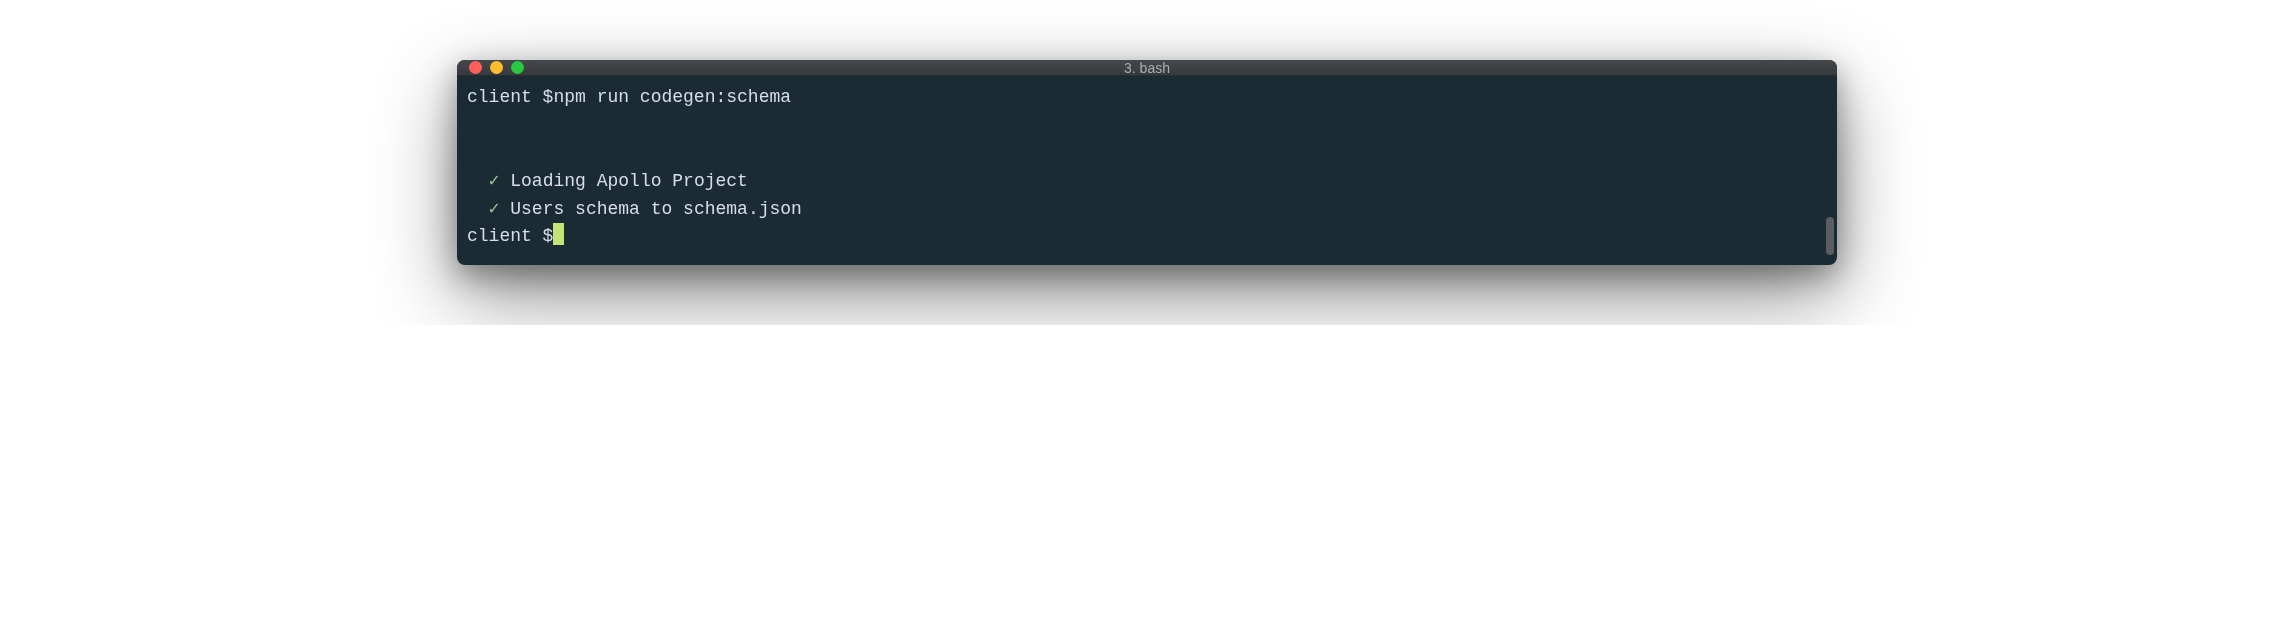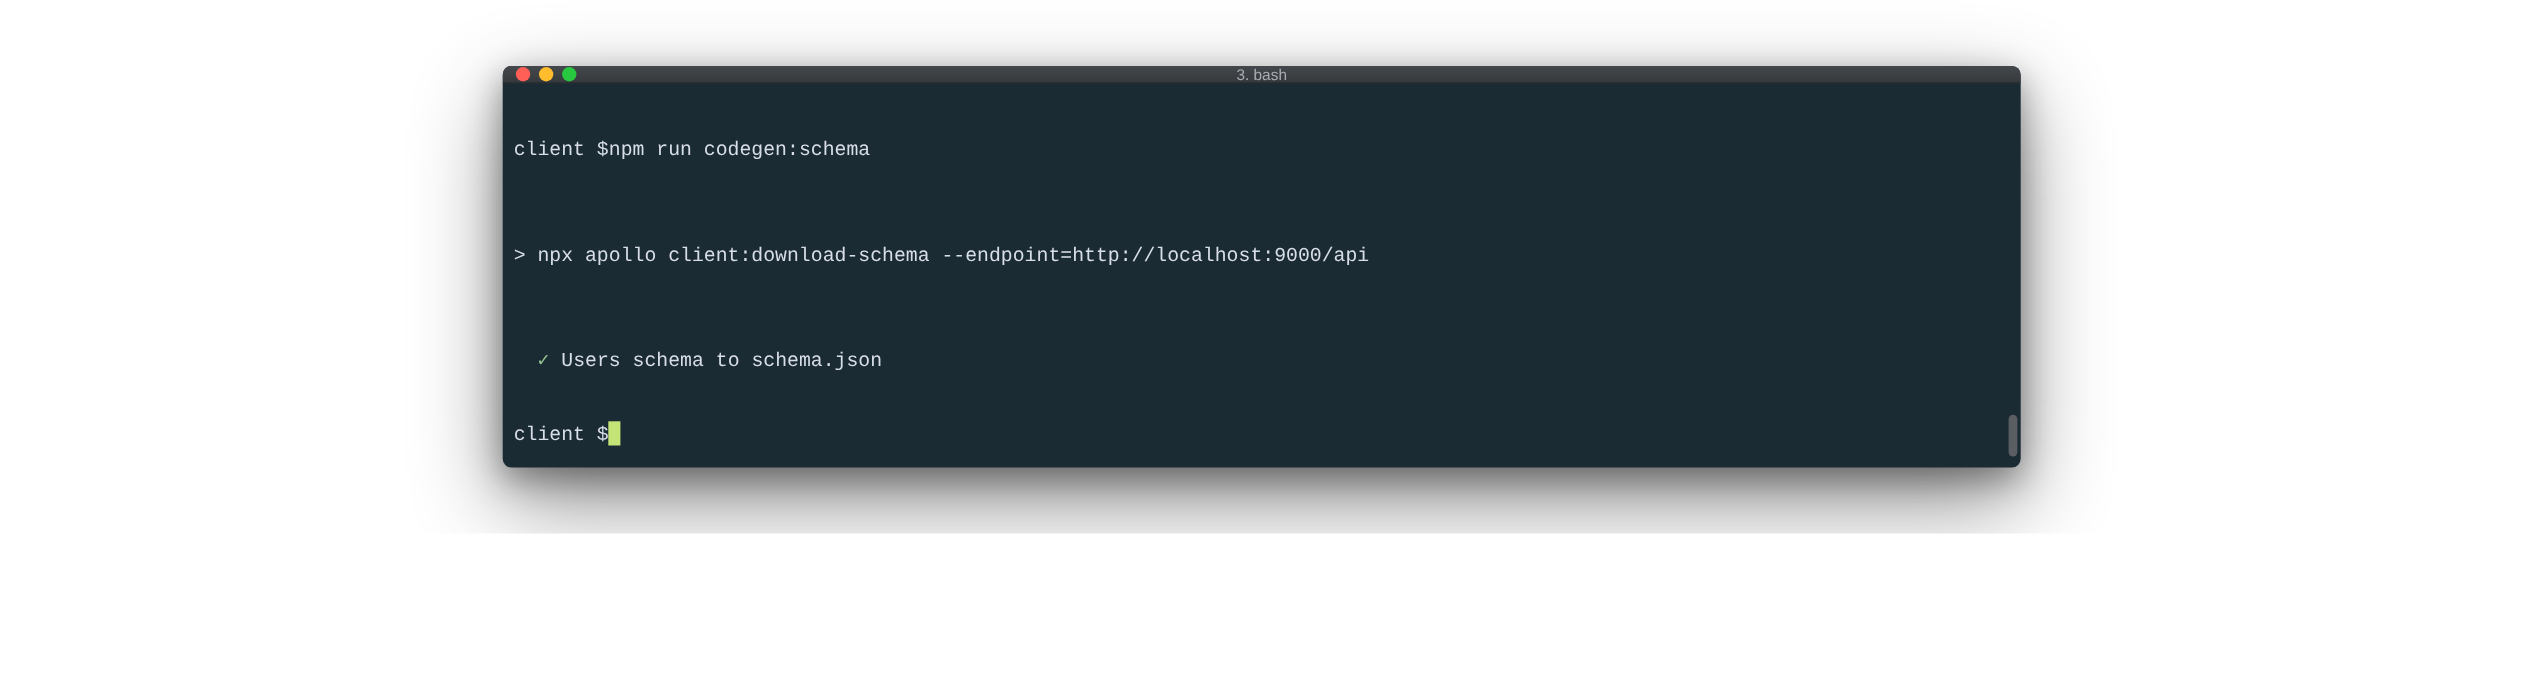--- a/index.html
+++ b/index.html
@@ -66,21 +66,20 @@
     .terminal-body {
       padding: 8px 10px 14px 10px;
       font-size: 18px;
       line-height: 1.55;
       color: #d8dee9;
       position: relative;
     }
     
     .line {
       white-space: pre;
-      margin-top: 40px;
     }
     
     .blank-line {
       height: 1.55em;
     }
     
     .check {
       color: #99c794;
     }
     
@@ -112,19 +111,19 @@
       <div class="traffic-light red"></div>
       <div class="traffic-light yellow"></div>
       <div class="traffic-light green"></div>
     </div>
     <div class="window-title">3. bash</div>
   </div>
 
   <div class="terminal-body">
     <div class="line"><span>client $</span><span>npm run codegen:schema</span></div>
     <div class="blank-line"></div>
-    <div class="line"><span>&gt; npx apollo client:download-schema --endpoint=http://localhost:9000/api</span></div>
     <div class="blank-line"></div>
+    <div class="line">  <span class="check">✓</span> <span>Loading Apollo Project</span></div>
     <div class="line">  <span class="check">✓</span> <span>Users schema to schema.json</span></div>
     <div class="line"><span>client $</span><span class="cursor"></span></div>
     <div class="scrollbar"></div>
   </div>
 </div>
 
 </body></html>

